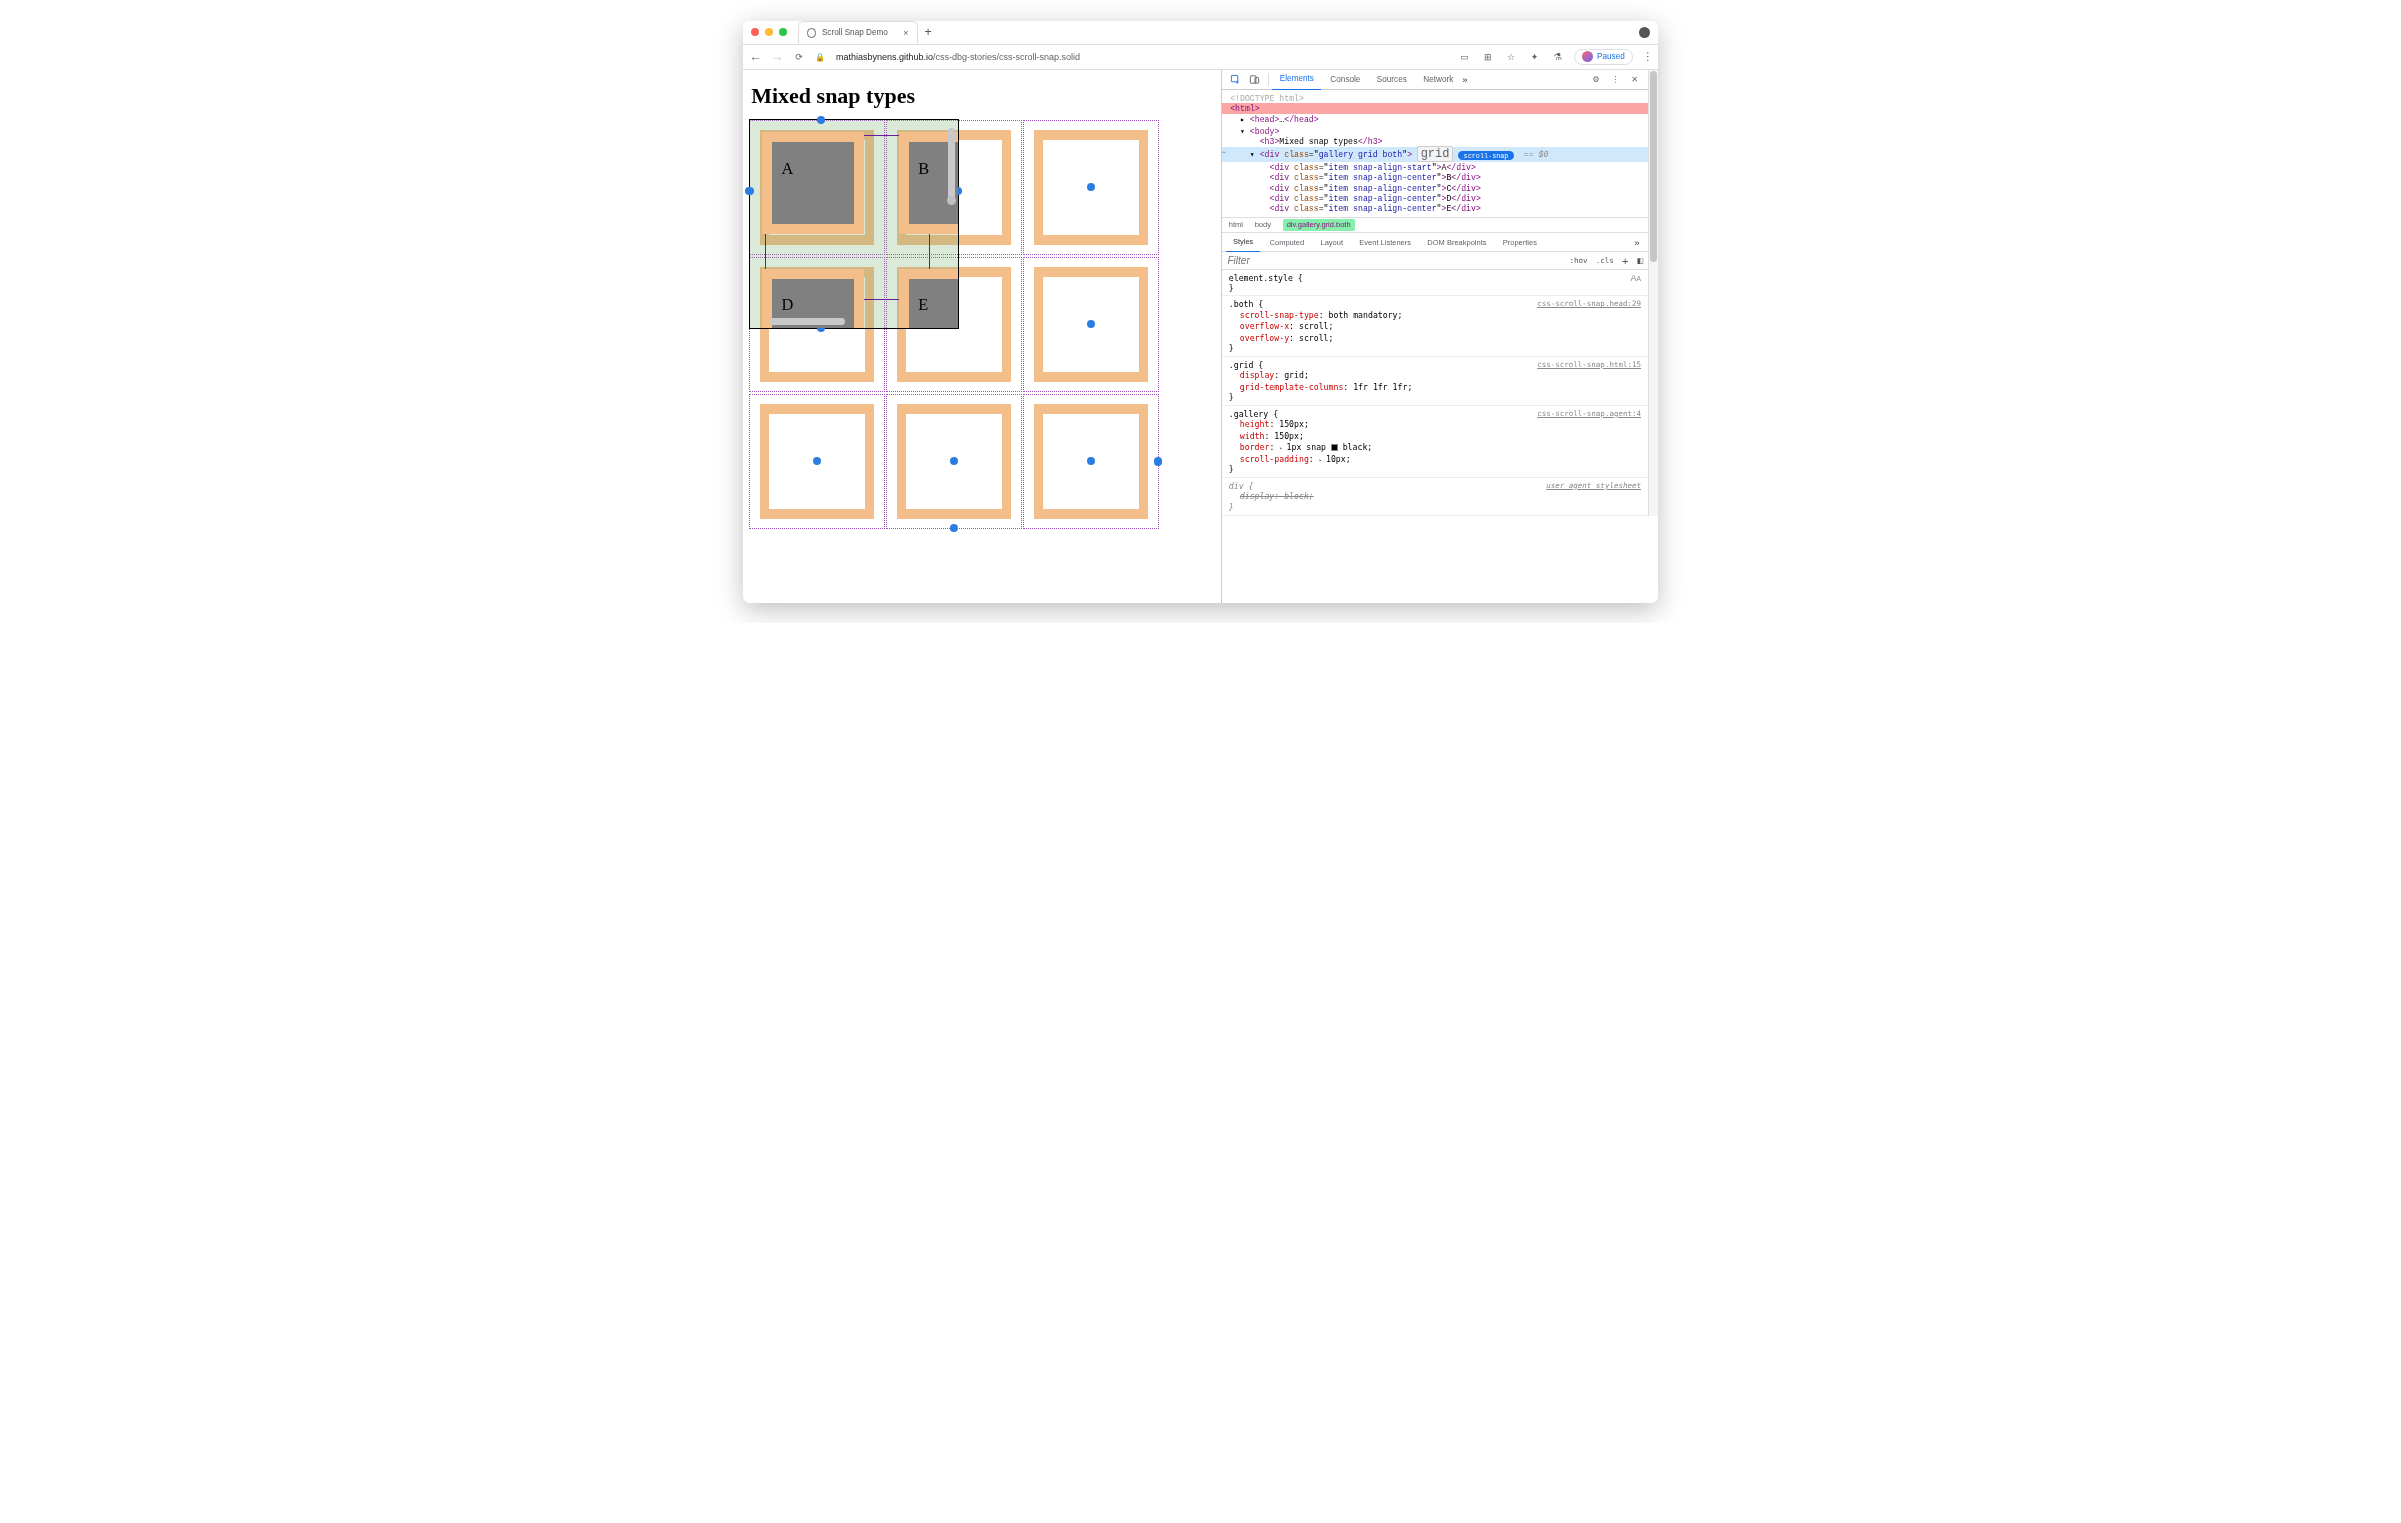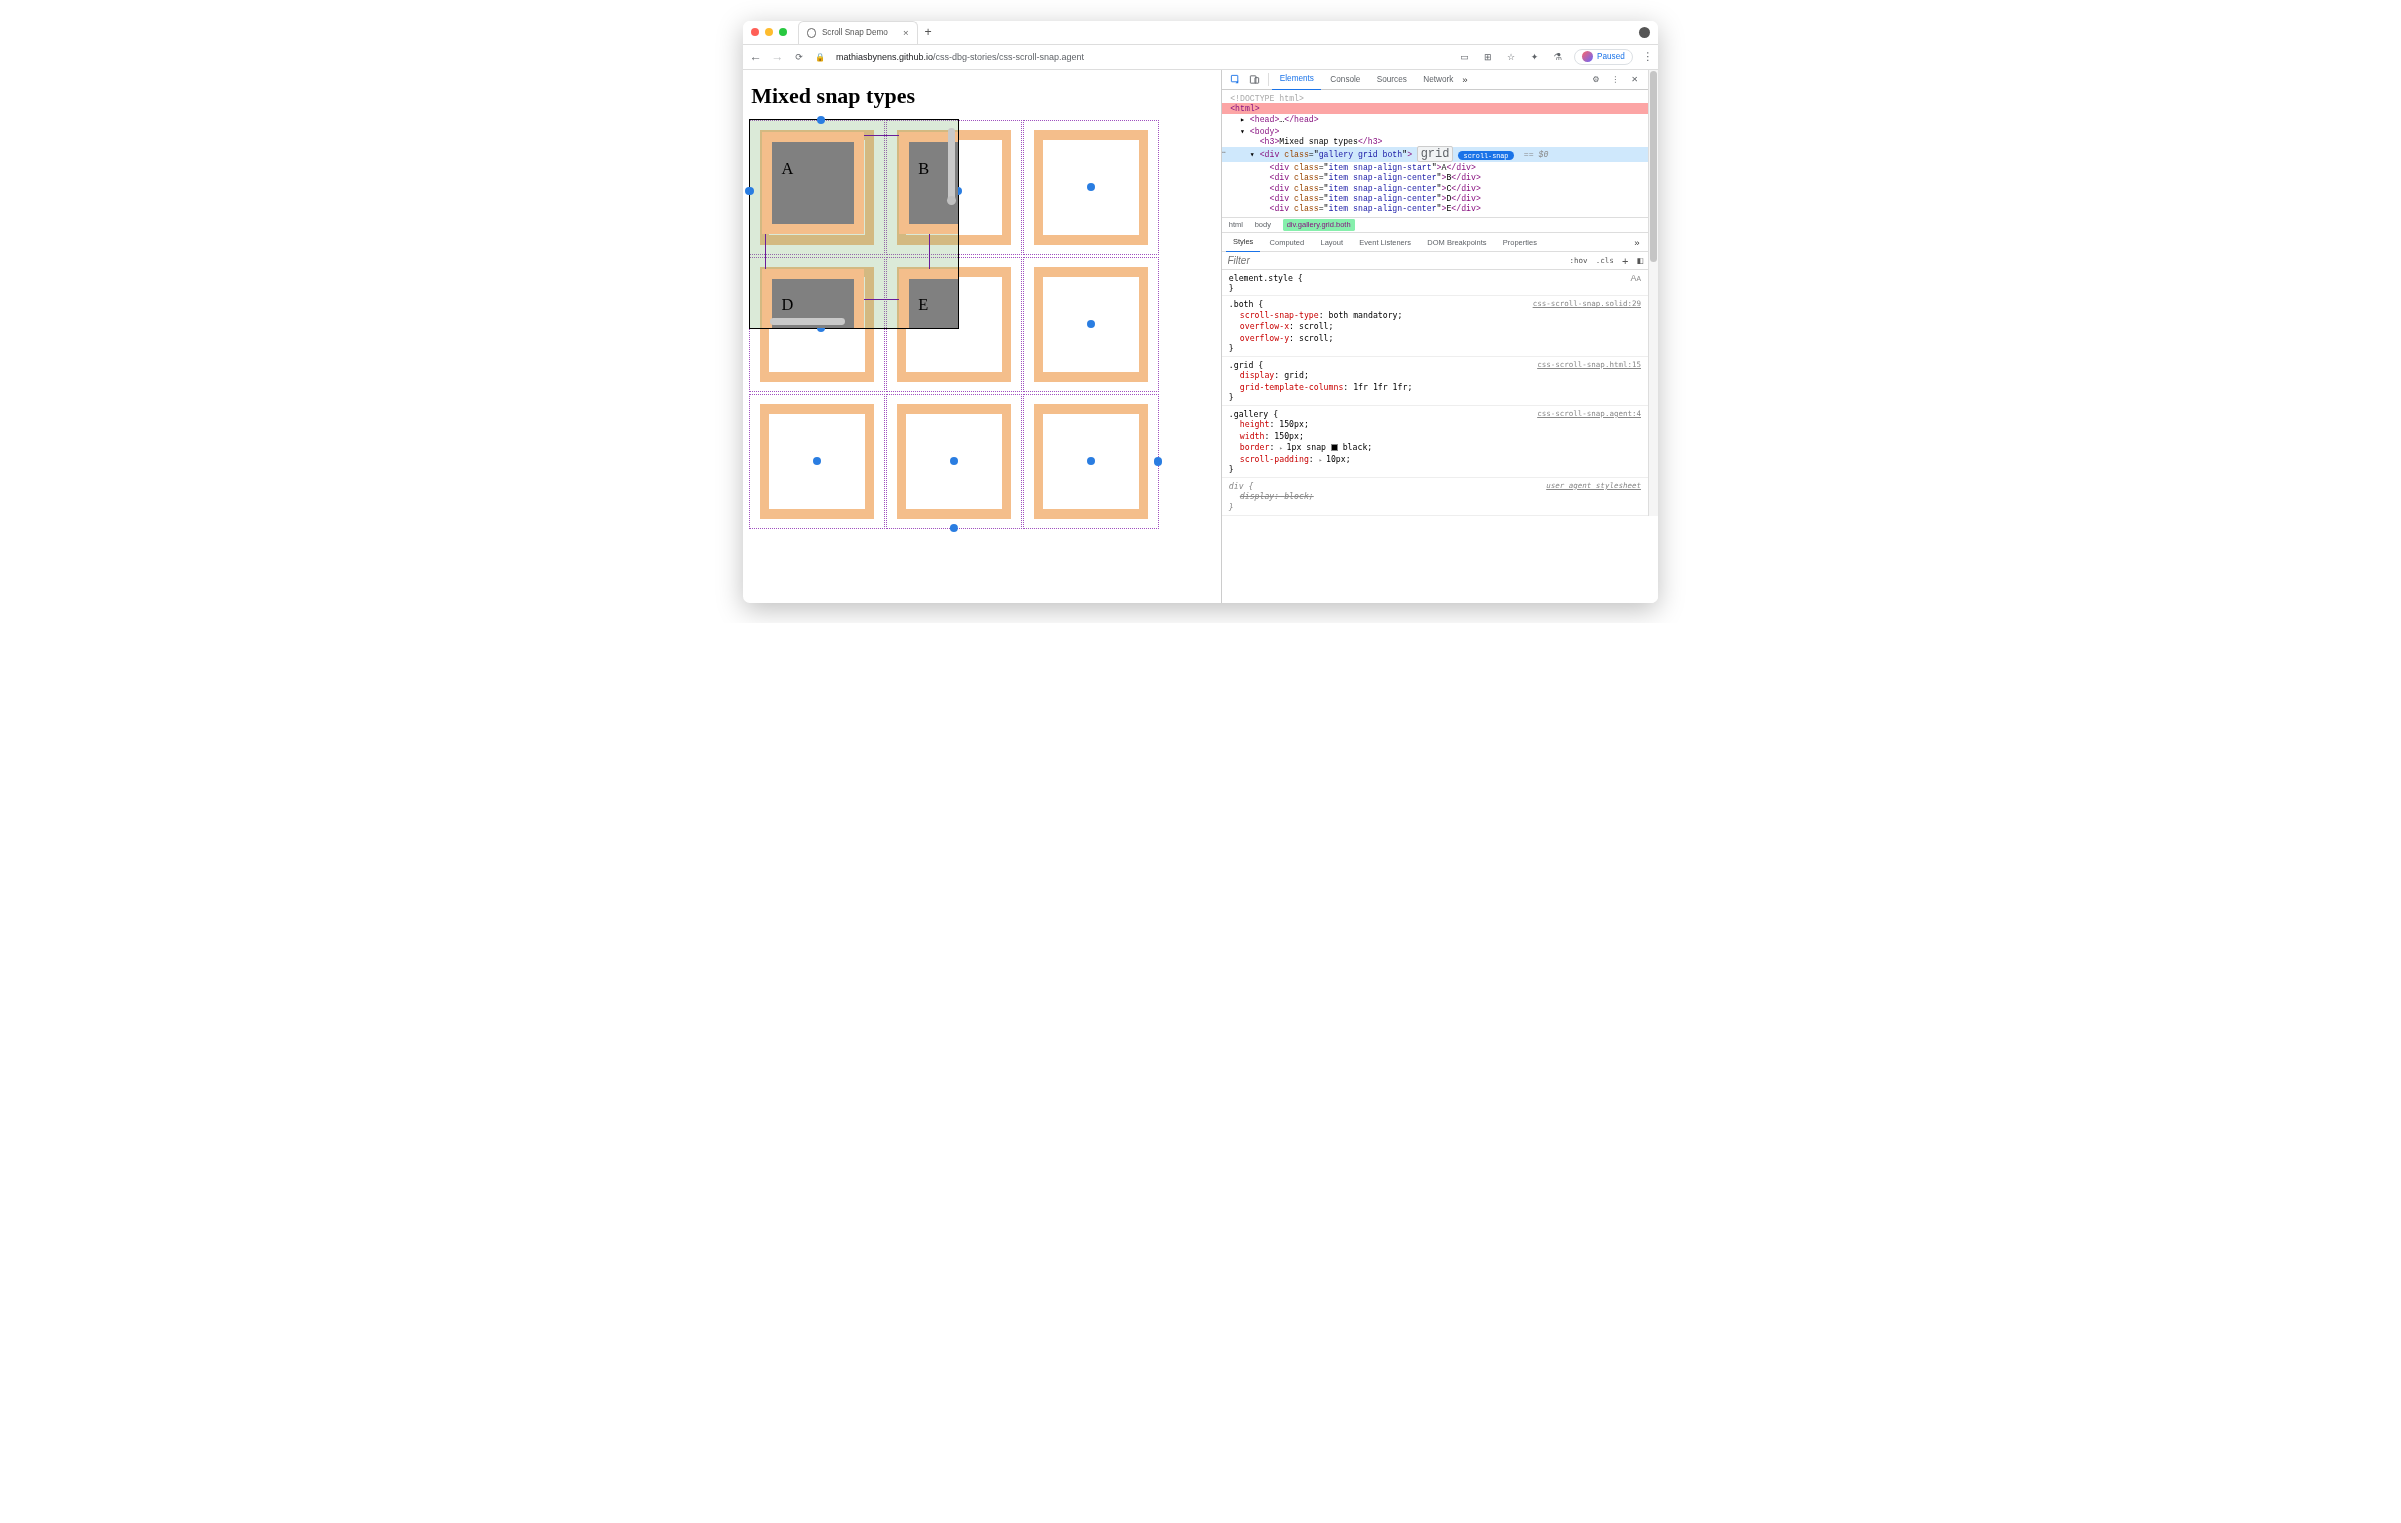--- a/index.html
+++ b/index.html
@@ -142,21 +142,21 @@
     <div class="newtab">+</div>
     <div class="user-circle"></div>
   </div>
 
   <div class="addrbar">
     <span class="ico arrow">←</span>
     <span class="ico arrow" style="opacity:.4">→</span>
     <span class="ico">⟳</span>
     <span class="ico lock">🔒</span>
     <span class="url">
-      <span class="host">mathiasbynens.github.io</span><span>/css-dbg-stories/css-scroll-snap.agent</span>
+      <span class="host">mathiasbynens.github.io</span><span>/css-dbg-stories/css-scroll-snap.solid</span>
     </span>
     <div class="right">
       <span class="ico">▭</span>
       <span class="ico">⊞</span>
       <span class="ico">☆</span>
       <span class="ico">✦</span>
       <span class="ico" style="font-size:9.6px">⚗</span>
       <span class="paused">
         <span class="av"></span>
         <span>Paused</span>
@@ -313,21 +313,21 @@
         <span class="panelico">◧</span>
       </div>
 
       <div class="styles">
         <div class="blk">
           <span class="aa">A<span style="font-size:6.8px">A</span></span>
           <div class="sel2">element.style {</div>
           <div class="sel2">}</div>
         </div>
         <div class="blk">
-          <span class="src">css-scroll-snap.solid:29</span>
+          <span class="src">css-scroll-snap.head:29</span>
           <div class="sel2">.both {</div>
           <div class="ln2"><span class="prop">scroll-snap-type</span>: <span class="pval">both mandatory;</span></div>
           <div class="ln2"><span class="prop">overflow-x</span>: <span class="pval">scroll;</span></div>
           <div class="ln2"><span class="prop">overflow-y</span>: <span class="pval">scroll;</span></div>
           <div class="sel2">}</div>
         </div>
         <div class="blk">
           <span class="src">css-scroll-snap.html:15</span>
           <div class="sel2">.grid {</div>
           <div class="ln2"><span class="prop">display</span>: <span class="pval">grid;</span></div>

